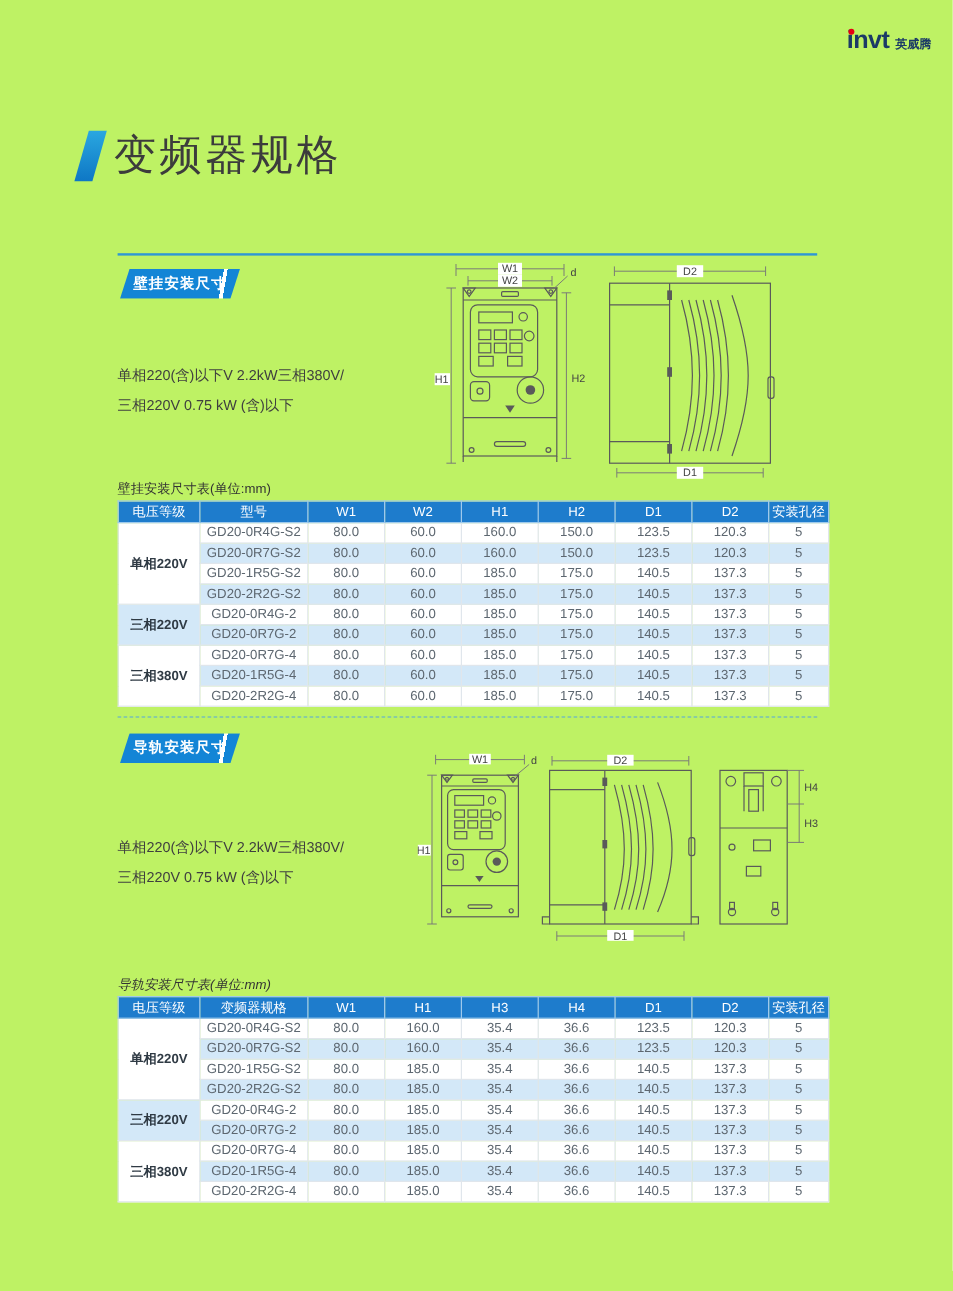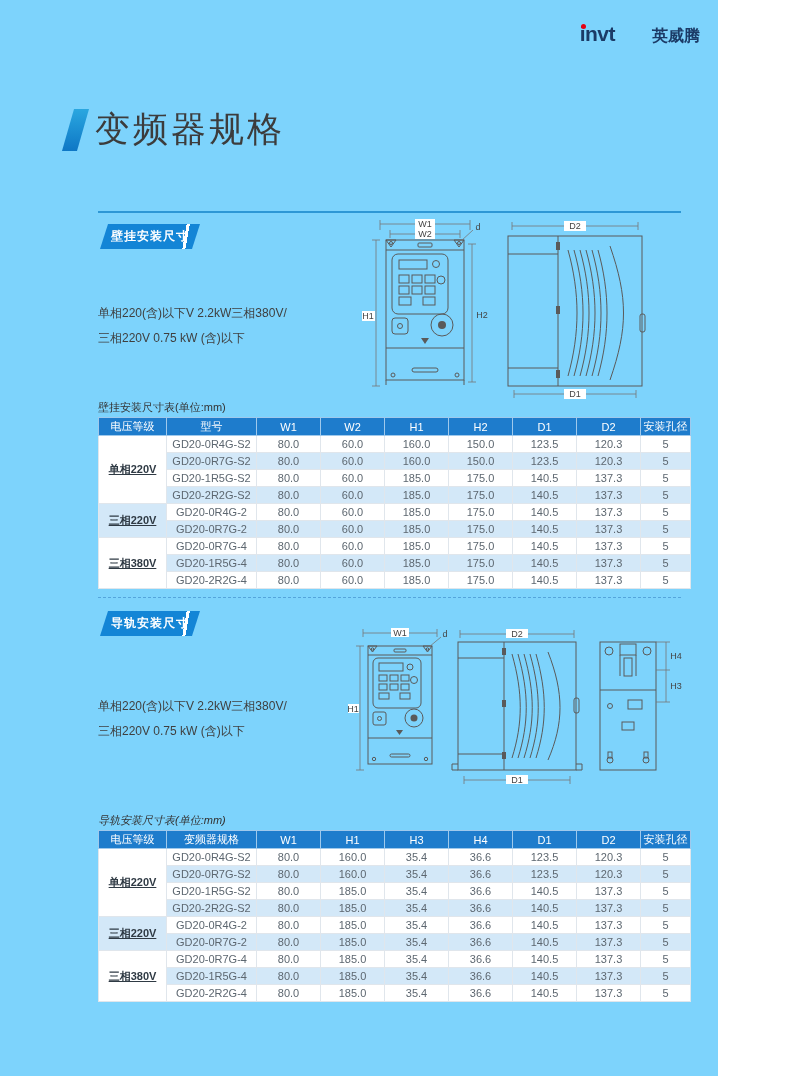--- a/index.html
+++ b/index.html
@@ -1,24 +1,24 @@
 <!DOCTYPE html>
 <html><head>
 <meta charset="utf-8">
 <style>
   * { margin:0; padding:0; box-sizing:border-box; }
   html,body { background:#fff; }
   body { font-family:"Liberation Sans","DejaVu Sans",sans-serif; }
-  .page { position:relative; width:718px; height:1076px; background:#7dd3fc; overflow:hidden; }
+  .page { position:relative; width:794px; height:1076px; background:#bef264; overflow:hidden; }
 
   
   .logo { position:absolute; top:22px; right:18px; display:flex; align-items:baseline; gap:5px; }
   .logo-en { position:relative; font-size:21px; font-weight:bold; color:#1b3a66; letter-spacing:-0.5px; }
   .logo-dot { position:absolute; left:1px; top:2px; width:5px; height:5px; border-radius:50%; background:#e60012; }
-  .logo-cn { font-size:16px; font-weight:bold; color:#1b3a66;margin-left:32px; }
+  .logo-cn { font-size:10px; font-weight:bold; color:#1b3a66; }
 
   
   .title-row { position:absolute; left:68px; top:106px; display:flex; align-items:center; gap:12px; }
   .title-slash { width:15px; height:42px; background:linear-gradient(180deg,#2aa7e0,#0e77c5); transform:skewX(-16deg); }
   .page-title { font-size:35px; font-weight:500; color:#3c3c3c; letter-spacing:3px; font-family:"Liberation Sans","DejaVu Sans",sans-serif; }
 
   
   .rule-solid { position:absolute; left:98px; top:211px; width:583px; height:2px; background:#2e97d5; }
   .rule-dashed { position:absolute; left:98px; top:597px; width:583px; border-top:1.5px dashed #54a5dc; }
 
@@ -49,21 +49,21 @@
   .cap-1 { top:400px; } .cap-2 { top:813px;font-style:italic; }
 
   
   table { position:absolute; left:98px; border-collapse:collapse; table-layout:fixed; width:592px;
           font-size:11px; }
   .tbl-1 { top:417px; } .tbl-2 { top:830px; }
   th { background:#1e7ccc; color:#fff; font-weight:normal; height:18px; padding:0;
        border:1px solid #9fc9ec; font-size:11px; }
   td { height:17px; text-align:center; color:#5d6770; padding:0; border:1px solid #e0e6ec; background:#fff; }
   tr.stripe td { background:#d3e8f8; }
-  td.group { font-weight:bold; color:#2f3a44; background:#fff !important;text-decoration:underline; }
+  td.group { font-weight:bold; color:#2f3a44; background:#fff !important; }
   td.group.gstripe { background:#d3e8f8 !important; }
 
   .page-num { position:absolute; left:750px; top:1033px; font-size:11px; color:#6f6f6f;margin-top:48px; }
 </style>
 </head>
 <body>
 
 <div class="page">
 
   <div class="logo">

